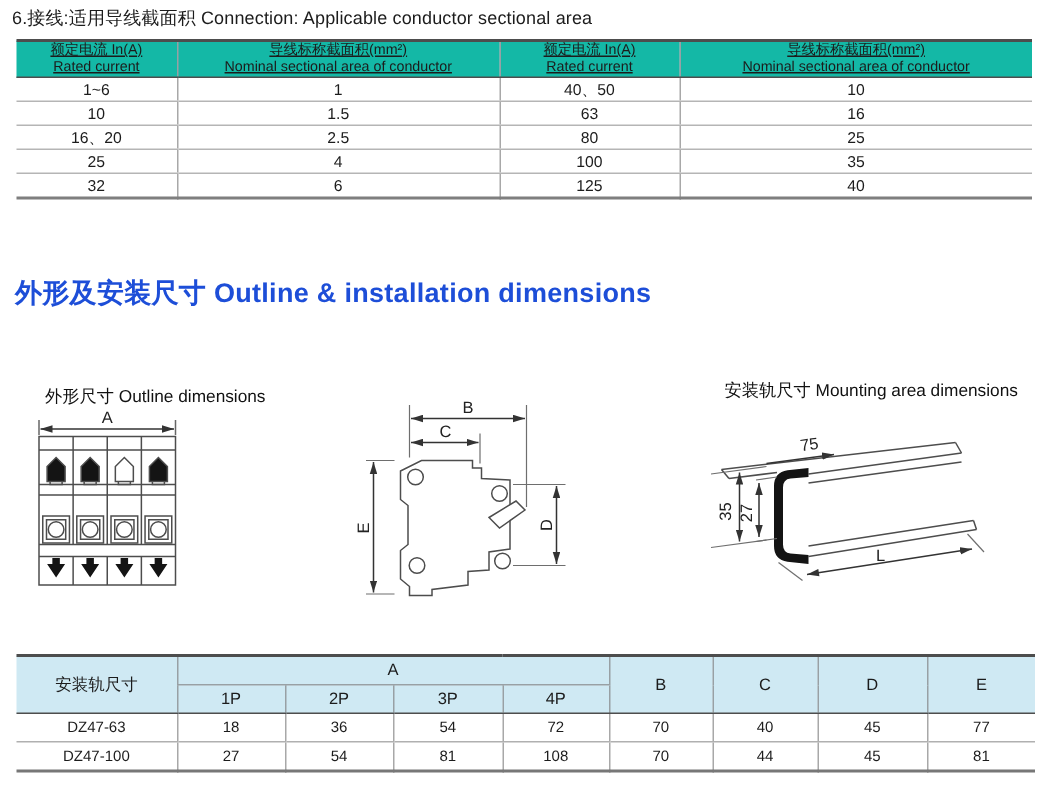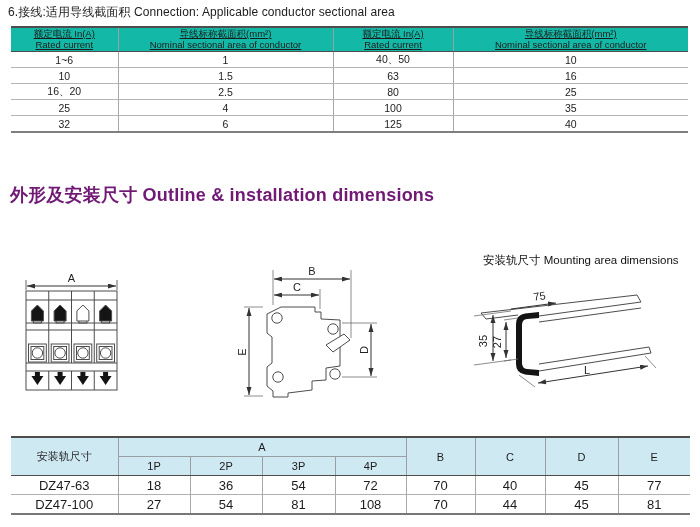--- a/index.html
+++ b/index.html
@@ -15,40 +15,40 @@
   table{border-collapse:collapse;table-layout:fixed;}
   .t1{width:677px;border-top:2px solid #4d4d4d;border-bottom:2px solid #7f7f7f;}
   .t1 th{background:#14b8a6;font-weight:normal;font-size:9.5px;line-height:10.5px;
          padding:1px 0;height:19px;border-bottom:1.5px solid #4d4d4d;border-left:1px solid #98a0a4;text-decoration:underline;}
   .t1 td{font-size:10.5px;text-align:center;height:15px;padding:0;
          border-bottom:1px solid #b5b5b5;border-left:1px solid #a8a8a8;}
   .t1 .no-l{border-left:none;}
   .t1 tr:last-child td{border-bottom:none;margin-top:22px;}
 
   
-  #sec2-heading{left:10px;top:183px;font-size:18px;font-weight:bold;color:#701a75;letter-spacing:0.2px;}
+  #sec2-heading{left:10px;top:183px;font-size:18px;font-weight:bold;color:#1d4ed8;letter-spacing:0.2px;}
 
   
   .diagram-label{font-size:11.5px;color:#111;}
   #outline-label{left:30px;top:257px;}
   #rail-label{left:483px;top:253px;}
 
   
   #diagrams{left:0;top:250px;width:700px;height:185px;}
   svg text{font-family:"Liberation Sans","DejaVu Sans",sans-serif;font-size:11px;fill:#222;}
 
   
   #t2-wrap{left:11px;top:436px;}
   .t2{width:679px;border-top:2px solid #4d4d4d;border-bottom:2px solid #777;}
   .t2 th{background:#cfe9f3;font-weight:normal;font-size:11px;padding:0;height:18px;
          border-left:1px solid #98a0a4;}
   .t2 thead tr:last-child th{border-bottom:1.5px solid #4d4d4d;}
   .t2 th.span-a{border-bottom:1px solid #98a0a4;}
   .t2 th[rowspan]{border-bottom:1.5px solid #4d4d4d;}
-  .t2 td{font-size:13px;text-align:center;height:18px;padding:0;
+  .t2 td{font-size:10px;text-align:center;height:18px;padding:0;
          border-bottom:1px solid #b0b0b0;border-left:1px solid #a8a8a8;}
   .t2 .no-l{border-left:none;}
   .t2 tr:last-child td{border-bottom:none;margin-top:10px;}
 </style>
 </head>
 <body>
 
 <div id="page">
 
   <div id="sec1-title" class="abs">6.接线:适用导线截面积 Connection: Applicable conductor sectional area</div>
@@ -111,20 +111,21 @@
           <td>6</td>
           <td>125</td>
           <td>40</td>
         </tr>
       </tbody>
     </table>
   </div>
 
   <div id="sec2-heading" class="abs">外形及安装尺寸 Outline &amp; installation dimensions</div>
 
+  <div id="outline-label" class="abs diagram-label">外形尺寸 Outline dimensions</div>
   <div id="rail-label" class="abs diagram-label">安装轨尺寸 Mounting area dimensions</div>
 
   <svg id="diagrams" class="abs" viewBox="0 250 700 185">
     <defs>
       <marker id="ae" markerWidth="9" markerHeight="7" refX="8" refY="2.5" orient="auto">
         <path d="M0,0 L8,2.5 L0,5 Z" fill="#333"></path>
       </marker>
       <marker id="as" markerWidth="9" markerHeight="7" refX="0" refY="2.5" orient="auto">
         <path d="M8,0 L0,2.5 L8,5 Z" fill="#333"></path>
       </marker>

